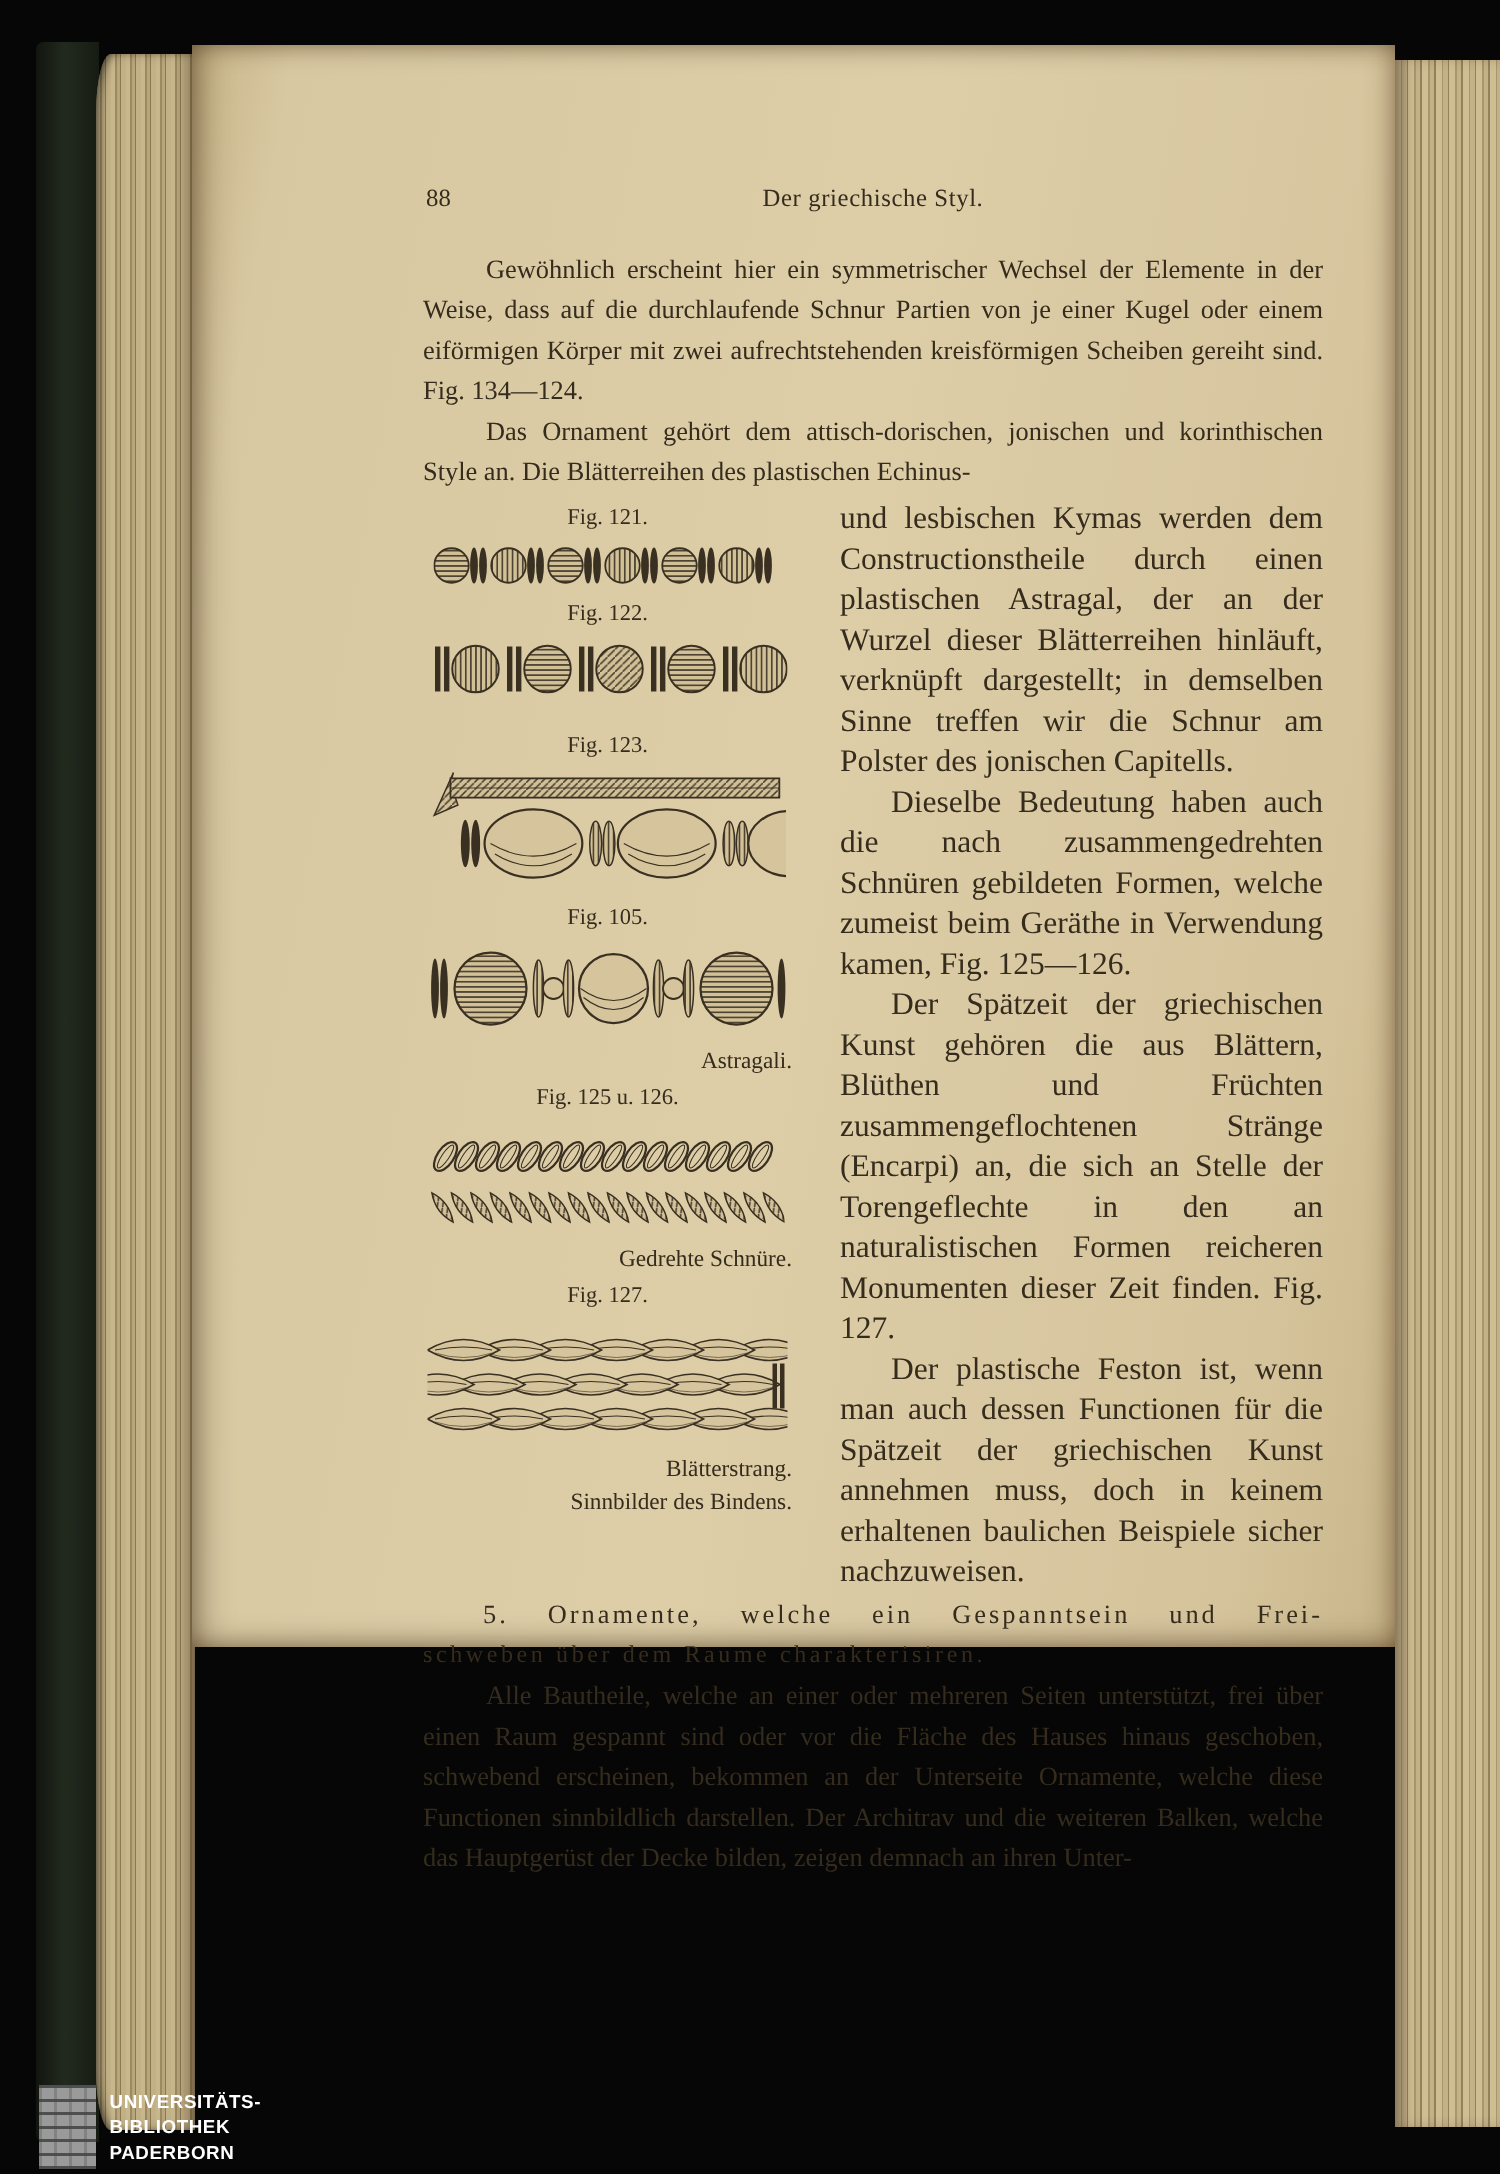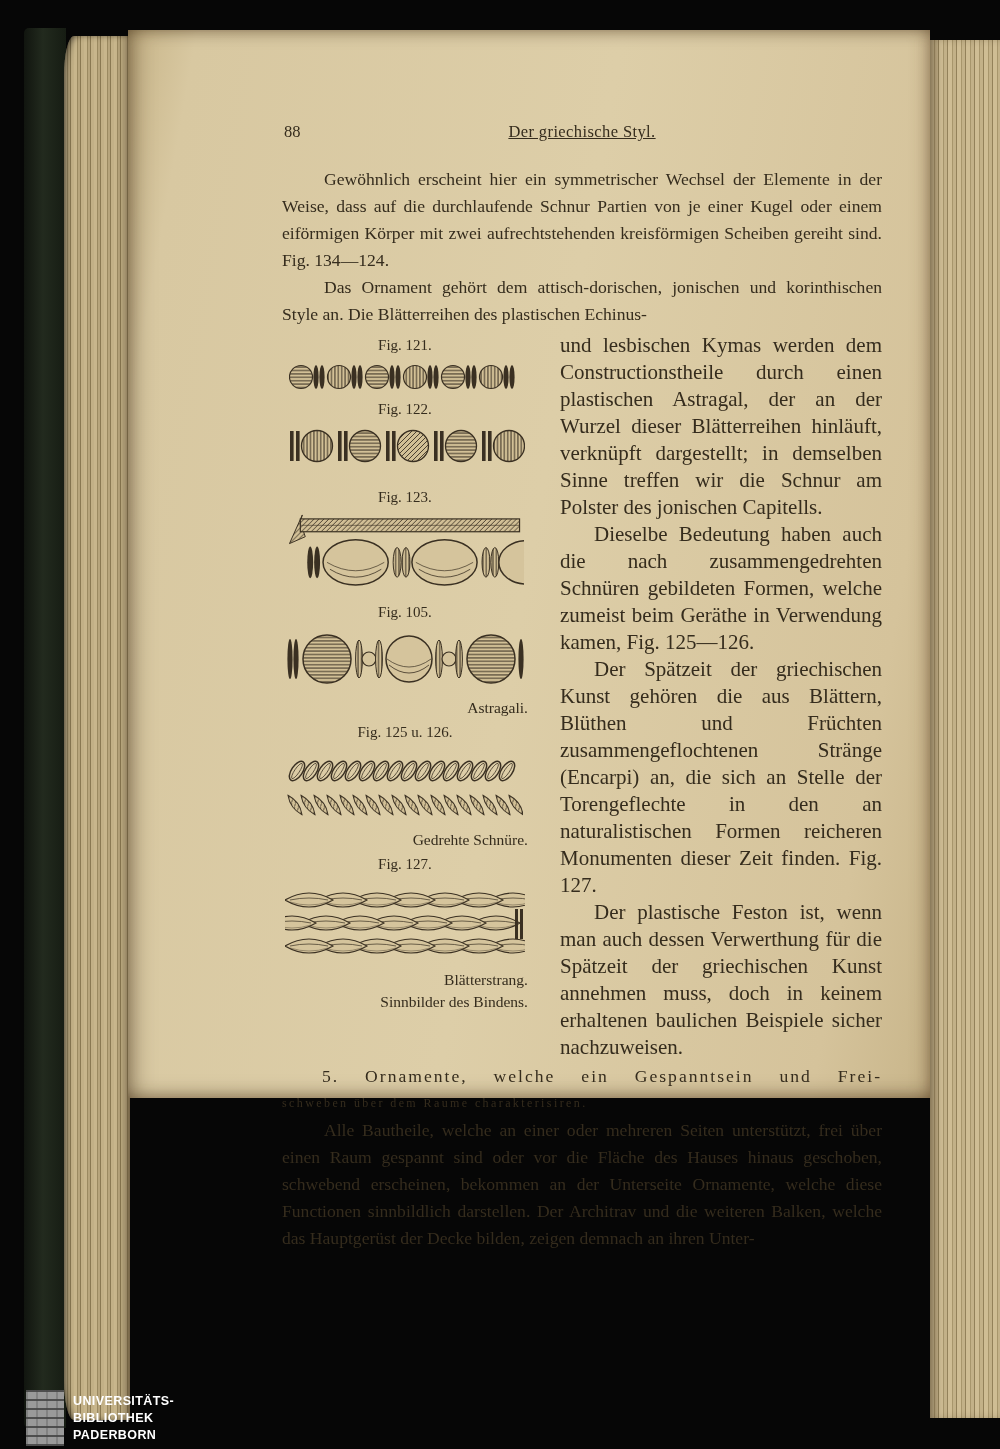--- a/index.html
+++ b/index.html
@@ -34,35 +34,35 @@
                inset -12px 0 18px -10px rgba(90,60,30,.45),
                inset 0 10px 18px -12px rgba(60,40,15,.5),
                inset 0 -12px 20px -12px rgba(60,40,15,.5);
     box-sizing:border-box;
     padding:92px 48px 0 154px;
     color:#352c1d;
   }
   
   .pg-header{position:relative;height:22px;margin-bottom:22px;font-size:16.5px;}
   .pg-num{position:absolute;left:2px;top:0;}
-  .pg-title{display:block;text-align:center;letter-spacing:.4px;text-decoration:underline;}
+  .pg-title{display:block;text-align:center;letter-spacing:.4px;}
   .bodytext{font-size:17.6px;line-height:27px;text-align:justify;}
   p.para{margin:0;text-indent:42px;}
   .mid{display:flex;gap:32px;margin-top:4px;}
   .fig-col{flex:0 0 246px;width:246px;}
   .txt-col{flex:1;font-size:21px;line-height:27px;text-align:justify;}
   .txt-col p{margin:0;text-indent:34px;}
   .txt-col p.cont{text-indent:0;}
   .fig-caption{text-align:center;font-size:15px;line-height:22px;}
   .fig-label{text-align:right;font-size:15.5px;line-height:22px;}
   .fig-img{display:block;margin:0 auto;}
   .sect-heading{margin-top:2px;}
   .sect-line1{font-size:17.6px;line-height:27px;letter-spacing:2px;text-indent:40px;
     text-align:justify;text-align-last:justify;}
-  .sect-line2{font-size:12px;line-height:27px;letter-spacing:2.4px;}
+  .sect-line2{font-size:16px;line-height:27px;letter-spacing:2.4px;}
   .final{margin-top:0;}
   
   .watermark{position:absolute;left:26px;top:1390px;display:flex;align-items:center;gap:9px;}
   .wm-logo{width:38px;height:56px;background:#9a9a9a;
     background-image:
       repeating-linear-gradient(0deg, rgba(70,70,70,.9) 0 2px, transparent 2px 9px),
       repeating-linear-gradient(90deg, rgba(120,120,120,.7) 0 2px, transparent 2px 10px);
   }
   .wm-text{font-family:"Liberation Sans","DejaVu Sans",sans-serif;
     font-weight:bold;font-size:12.5px;line-height:17px;color:#fff;letter-spacing:.4px;}
@@ -271,21 +271,21 @@
         </svg>
 
         <div class="fig-label" style="margin-top:10px">Blätterstrang.</div>
         <div class="fig-label">Sinnbilder des Bindens.</div>
       </div>
 
       <div class="txt-col">
         <p class="cont">und lesbischen Kymas werden dem Constructionstheile durch einen plastischen Astragal, der an der Wurzel dieser Blätterreihen hinläuft, verknüpft dargestellt; in demselben Sinne treffen wir die Schnur am Polster des jonischen Capitells.</p>
         <p>Dieselbe Bedeutung haben auch die nach zusammengedrehten Schnüren gebildeten Formen, welche zumeist beim Geräthe in Verwendung kamen, Fig. 125—126.</p>
         <p>Der Spätzeit der griechischen Kunst gehören die aus Blättern, Blüthen und Früchten zusammengeflochtenen Stränge (Encarpi) an, die sich an Stelle der Torengeflechte in den an naturalistischen Formen reicheren Monumenten dieser Zeit finden. Fig. 127.</p>
-        <p>Der plastische Feston ist, wenn man auch dessen Verwerthung für die Spätzeit der griechischen Kunst annehmen muss, doch in keinem erhaltenen baulichen Beispiele sicher nachzuweisen.</p>
+        <p>Der plastische Feston ist, wenn man auch dessen Functionen für die Spätzeit der griechischen Kunst annehmen muss, doch in keinem erhaltenen baulichen Beispiele sicher nachzuweisen.</p>
       </div>
     </div>
 
     <div class="sect-heading">
       <div class="sect-line1">5. Ornamente, welche ein Gespanntsein und Frei-</div>
       <div class="sect-line2">schweben über dem Raume charakterisiren.</div>
     </div>
 
     <p class="para final">Alle Bautheile, welche an einer oder mehreren Seiten unterstützt, frei über einen Raum gespannt sind oder vor die Fläche des Hauses hinaus geschoben, schwebend erscheinen, bekommen an der Unterseite Ornamente, welche diese Functionen sinnbildlich darstellen. Der Architrav und die weiteren Balken, welche das Hauptgerüst der Decke bilden, zeigen demnach an ihren Unter-</p>
   </div>

